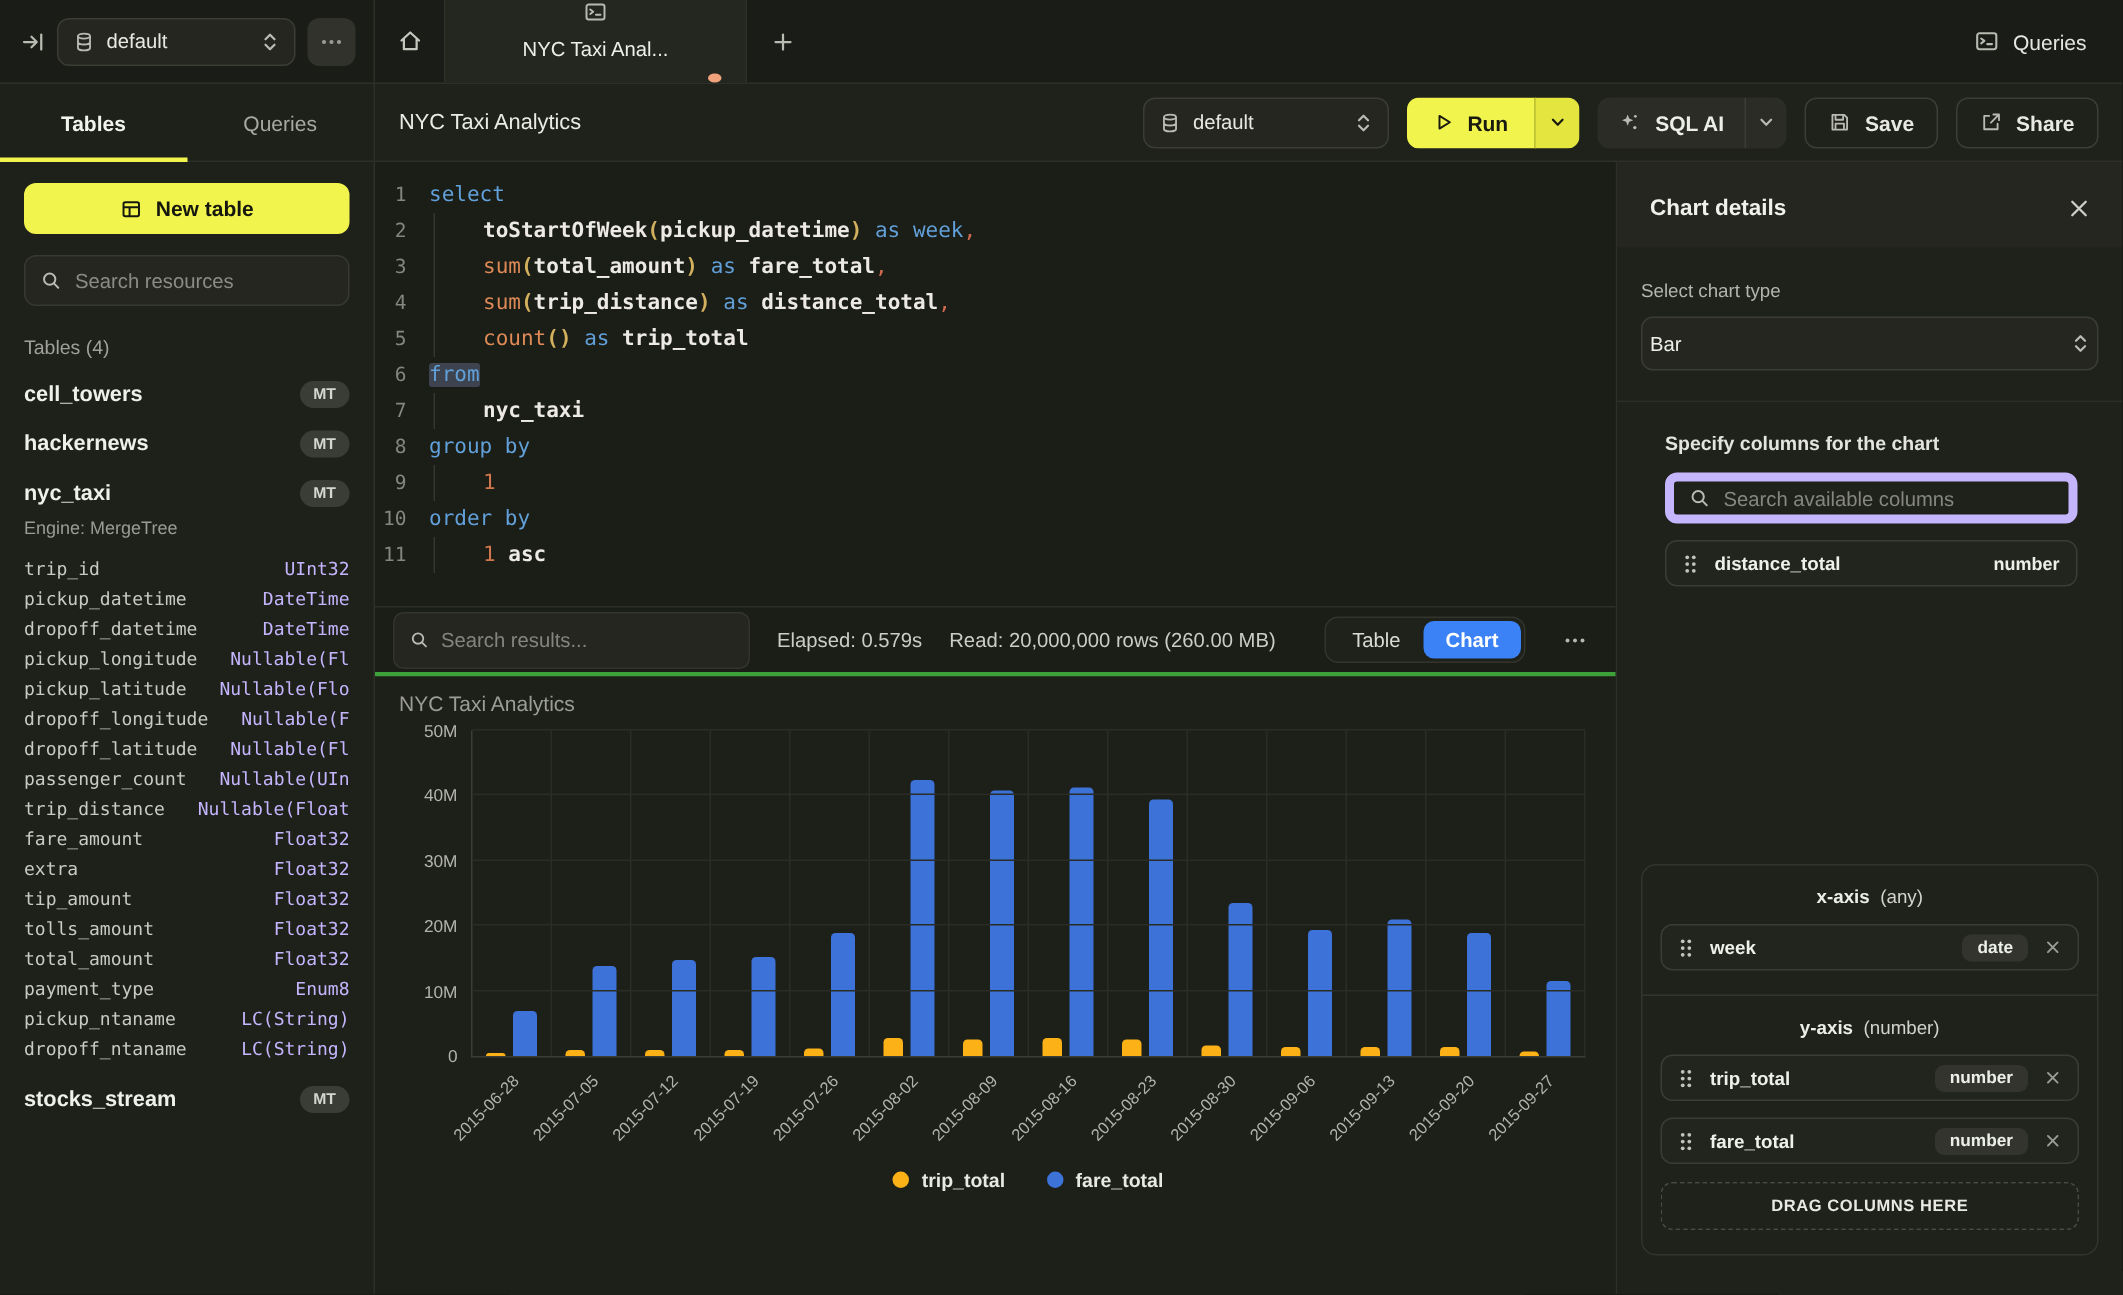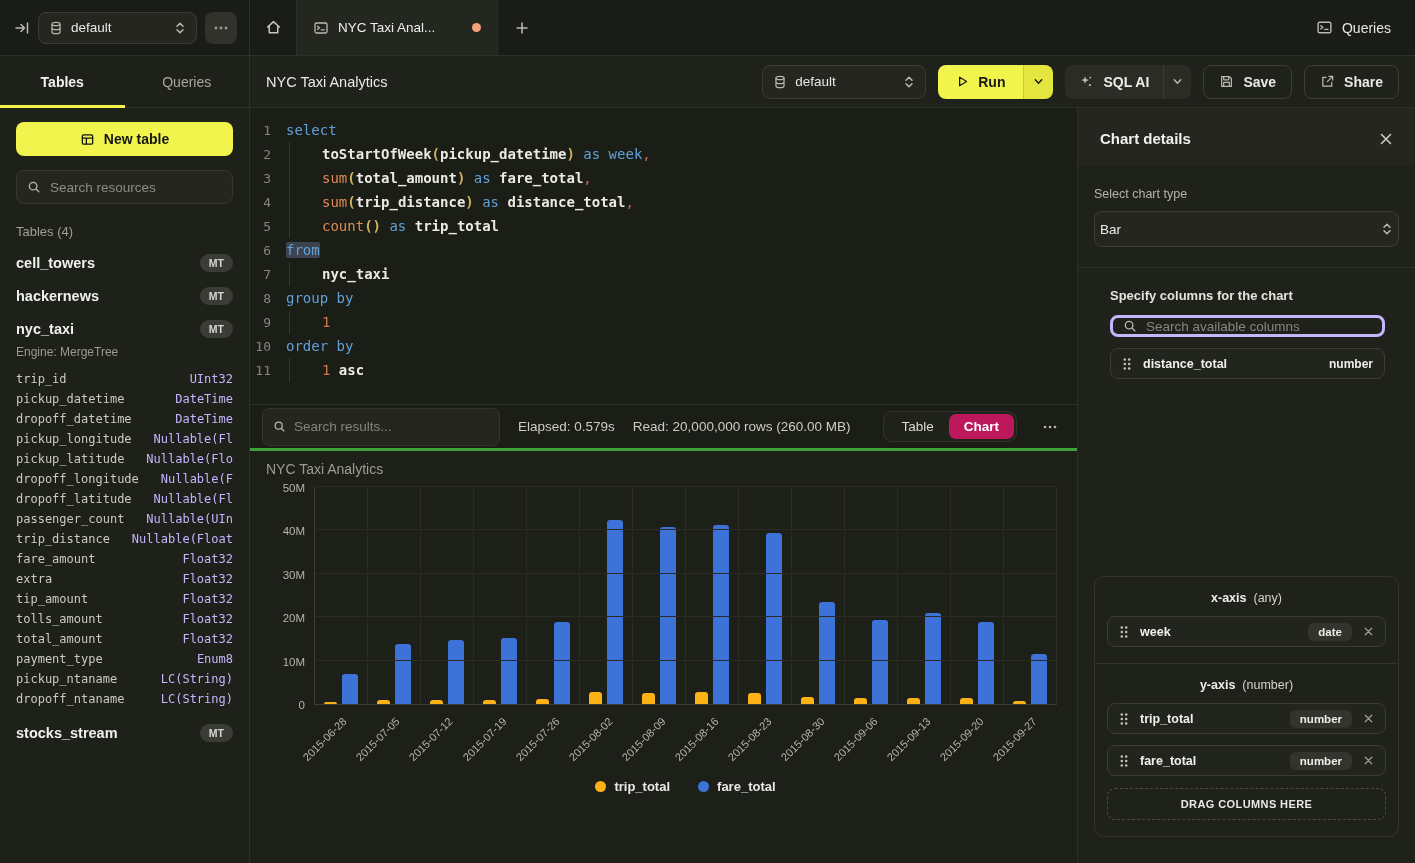--- a/index.html
+++ b/index.html
@@ -12,21 +12,21 @@
   .topbar { height:56px; display:flex; align-items:stretch; border-bottom:1px solid #2d2f29; background:#1a1c17; flex:none; }
   .topbar-left { width:250px; flex:none; display:flex; align-items:center; gap:8px; padding:0 12px 0 14px; border-right:1px solid #2d2f29; }
   .icon-btn { display:flex; align-items:center; justify-content:center; color:#b9bbb3; cursor:pointer; }
   .db-select { flex:1; height:32px; background:#24261f; border:1px solid #3a3c35; border-radius:8px;
     display:flex; align-items:center; gap:8px; padding:0 10px; font-size:13.5px; color:#e8e9e4; cursor:pointer; }
   .db-select .grow { flex:1; }
   .more-btn { width:32px; height:32px; background:#30322b; border-radius:8px; display:flex; align-items:center; justify-content:center; color:#9b9d95; cursor:pointer; }
   .tabstrip { flex:1; display:flex; align-items:stretch; }
   .home-btn { width:46px; display:flex; align-items:center; justify-content:center; color:#c6c8c0; cursor:pointer; }
   .tab { display:flex; align-items:center; gap:9px; padding:0 16px; background:#242620;
-    border-left:1px solid #2d2f29; border-right:1px solid #2d2f29; min-width:202px; cursor:pointer; }
+    border-left:1px solid #2d2f29; border-right:1px solid #2d2f29; min-width:202px; cursor:pointer;flex-direction:column; }
   .tab-label { font-size:13.5px; color:#eceee8; }
   .tab-dot { width:9px; height:9px; border-radius:50%; background:#f0a27c; margin-left:auto; }
   .plus-btn { width:48px; display:flex; align-items:center; justify-content:center; color:#b9bbb3; cursor:pointer; }
   .queries-link { margin-left:auto; margin-right:24px; display:flex; align-items:center; gap:9px; color:#e6e7e2; font-size:14px; cursor:pointer; }
 
   
   .row2 { flex:1; display:flex; min-height:0; }
 
   
   .sidebar { width:250px; flex:none; border-right:1px solid #2d2f29; display:flex; flex-direction:column; background:#1e201a; }
@@ -79,21 +79,21 @@
   .pu { color:#cf6a4f; } .nm { color:#d0764e; }
   .hl { background:#3d4450; border-radius:2px; }
 
   
   .results-bar { height:44px; flex:none; display:flex; align-items:center; gap:18px; padding:0 12px; border-top:1px solid #2d2f29; background:#1b1d17; }
   .res-search { width:238px; height:38px; background:#24261f; border:1px solid #33352d; border-radius:7px;
     display:flex; align-items:center; gap:8px; padding:0 10px; color:#84867e; font-size:13.5px; cursor:text; }
   .stat { font-size:13.5px; color:#cbcdc5; }
   .seg { margin-left:auto; display:flex; align-items:center; background:#1f211b; border:1px solid #33352d; border-radius:9px; padding:2px; }
   .seg-item { padding:5px 15px; font-size:13.5px; color:#dadcd4; border-radius:7px; cursor:pointer; }
-  .seg-item.active { background:#be185d; color:#ffffff; font-weight:700; }
+  .seg-item.active { background:#3b82f6; color:#ffffff; font-weight:700; }
   .res-more { width:30px; display:flex; align-items:center; justify-content:center; color:#b6b8b0; cursor:pointer; }
   .green-line { height:3px; flex:none; background:#3ea23a; }
 
   
   .chart-panel { flex:1; min-height:0; background:#1d1f19; padding:10px 20px 0 16px; display:flex; flex-direction:column; }
   .chart-title { font-size:14px; color:#9b9d95; }
   .chart-sub { font-size:13px; font-weight:700; color:#eef0ea; margin-top:7px; }
   .chart-wrap { flex:1; margin-top:10px; padding-left:48px; display:flex; flex-direction:column; min-height:0; }
   .plot { height:218px; flex:none; position:relative; border-left:1px solid #3a3c35; border-bottom:1px solid #3a3c35; display:flex; }
   .hgrid { position:absolute; left:0; right:0; height:1px; background:#2a2c25; }
@@ -117,21 +117,21 @@
   .panel-tab { flex:1; display:flex; align-items:center; justify-content:center; font-size:14px; color:#aeb0a8; cursor:pointer; }
   .panel-tab.active { color:#f2f3ee; font-weight:600; }
   .panel-tabs .underline { position:absolute; bottom:-1px; left:0; width:50%; height:3px; background:#f2f44e; }
   .panel-body { flex:1; min-height:0; display:flex; flex-direction:column; padding:22px 16px 26px; }
   .field-label { font-size:12.5px; color:#b3b5ad; margin-bottom:10px; }
   .select { height:36px; background:#24261f; border:1px solid #3a3c35; border-radius:8px;
     display:flex; align-items:center; justify-content:space-between; padding:0 5px; font-size:13.5px; color:#eceee8; cursor:pointer; }
   .panel-divider { border:none; border-top:1px solid #2b2d27; margin:20px -16px; }
   .spec { margin-left:16px; margin-right:14px; }
   .spec-label { font-size:13px; font-weight:600; color:#e2e4dd; margin-bottom:12px; }
-  .col-search { height:22px; border:3px solid #c4b5fd; border-radius:8px; display:flex; align-items:center; gap:9px;
+  .col-search { height:34px; border:6px solid #c4b5fd; border-radius:8px; display:flex; align-items:center; gap:9px;
     padding:0 10px; color:#85877f; font-size:13.5px; cursor:text; }
   .chip { height:31px; border:1px solid #3a3c35; border-radius:8px; display:flex; align-items:center; gap:11px;
     padding:0 11px; margin-top:11px; font-size:12.5px; font-weight:700; color:#eef0ea; cursor:grab; background:#22241e; }
   .chip .drag { color:#c3c5bd; display:flex; }
   .chip .type-plain { margin-left:auto; font-size:12px; font-weight:700; color:#eceee8; }
   .chip .type-badge { margin-left:auto; background:#32342d; border-radius:6px; padding:3px 10px; font-size:11.5px; font-weight:700; color:#eceee8; }
   .chip .chip-x { color:#9b9d95; cursor:pointer; display:flex; }
   .axes-box { margin-top:auto; border:1px solid #32342d; border-radius:10px; }
   .axis-sec { padding:12px 12px 16px; }
   .axis-sec + .axis-sec { border-top:1px solid #32342d; }

